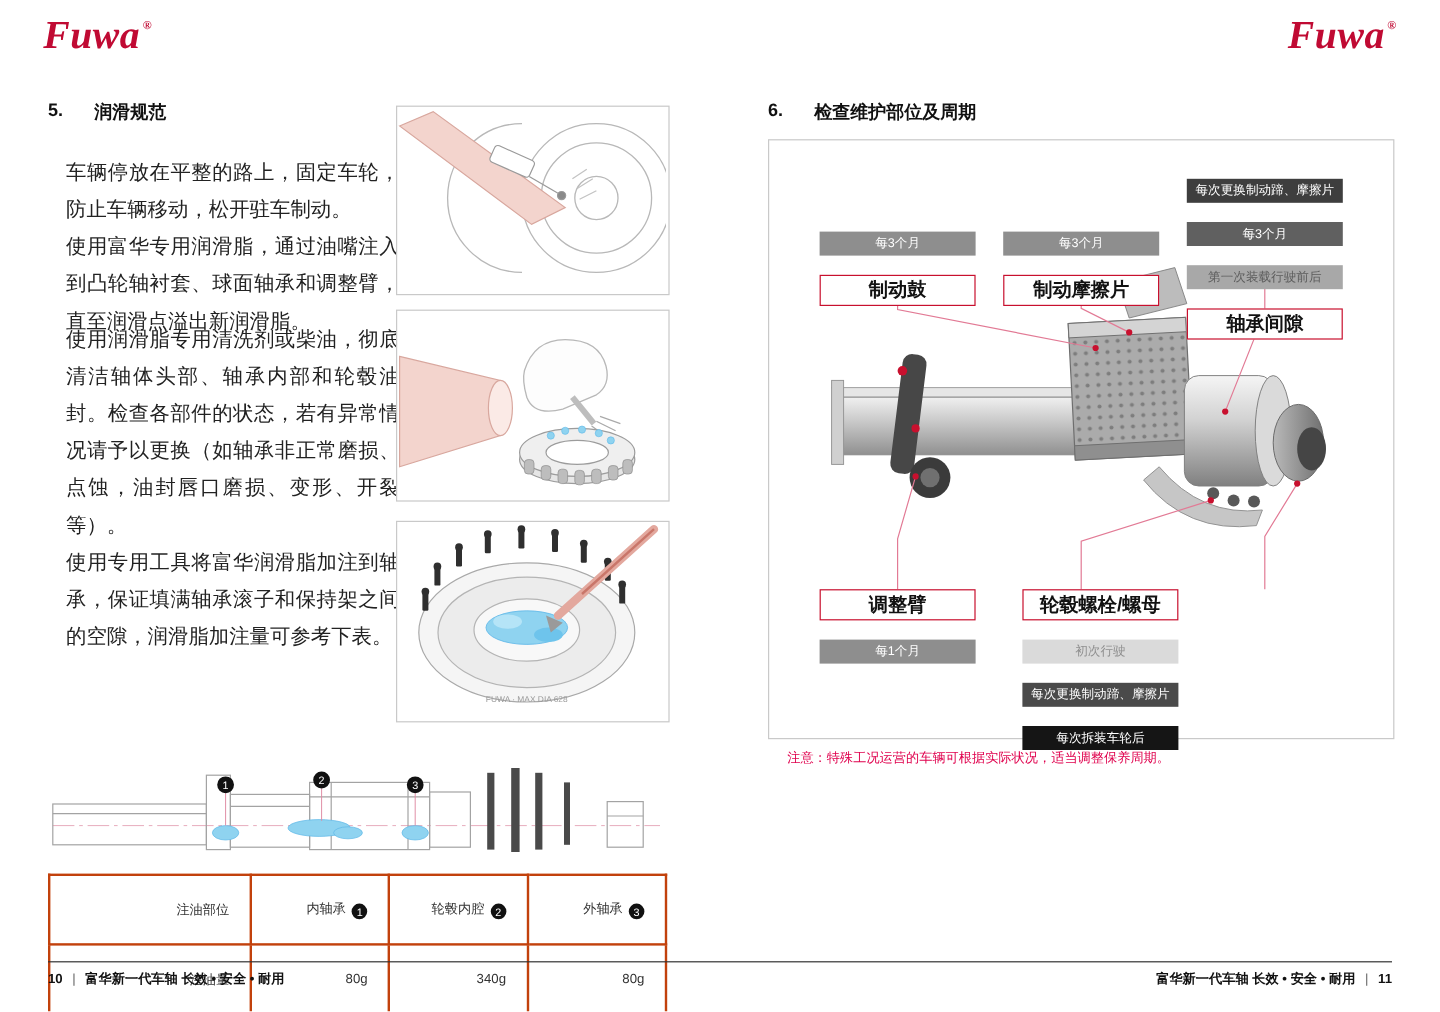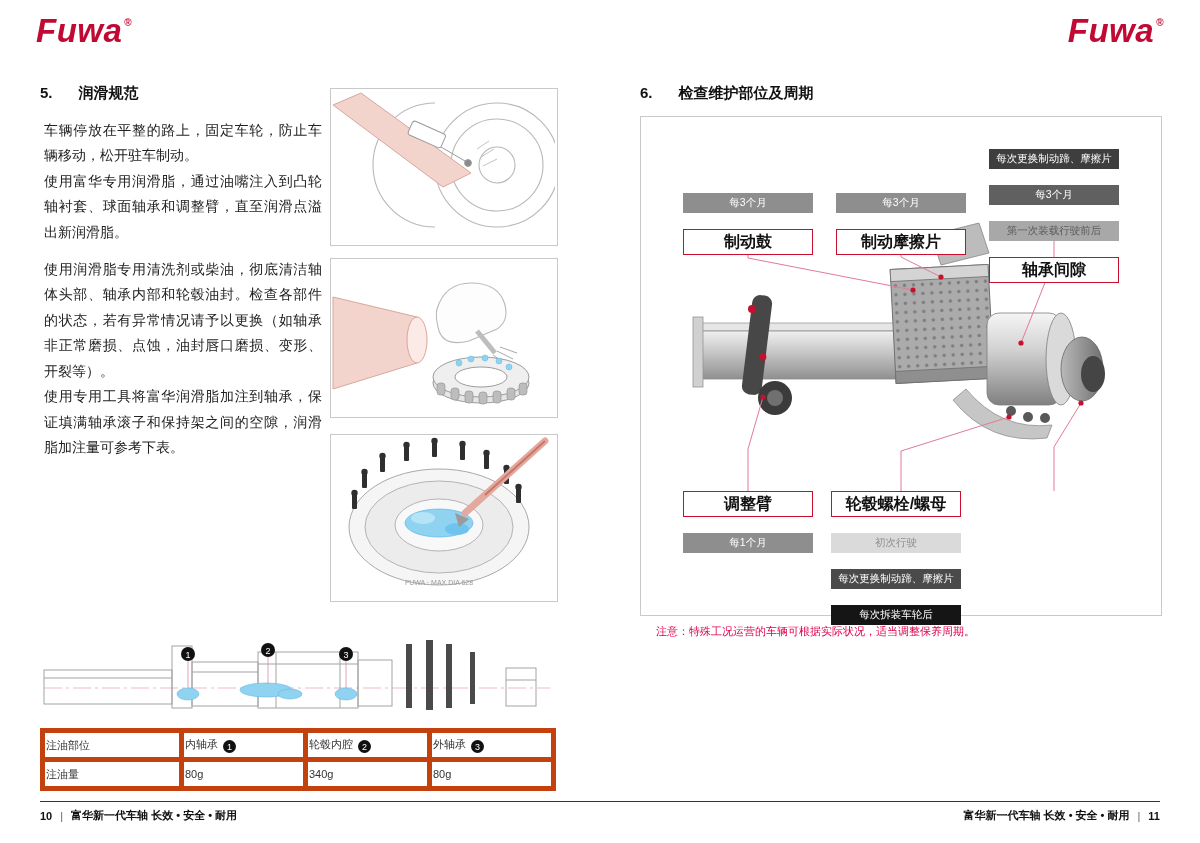--- a/index.html
+++ b/index.html
@@ -5,39 +5,39 @@
   :root{
     --brand:#c00a33; --red:#c8102e; --note:#e0004d;
     --g:#8e8e8e; --d1:#3e3e3e; --d2:#606060; --d3:#a8a8a8;
     --light:#dadada; --dark:#4a4a4a; --black:#151515;
     --box-border:#c9c9c9;
   }
   html,body{margin:0;padding:0}
   body{width:1200px;height:843px;background:#fff;font-family:"Liberation Sans","DejaVu Sans",sans-serif;color:#222}
   .sheet{position:relative;width:1200px;height:843px;background:#fff;overflow:hidden}
   .abs{position:absolute}
-  .logo{font-family:Liberation Sans, sans-serif;font-style:italic;font-weight:700;font-size:33px;color:var(--brand);line-height:1;letter-spacing:.5px}
+  .logo{font-family:Liberation Serif, serif;font-style:italic;font-weight:700;font-size:33px;color:var(--brand);line-height:1;letter-spacing:.5px}
   .logo sup{font-size:10px;font-style:normal;vertical-align:16px;margin-left:2px}
   .sec-head{display:flex;gap:26px;font-size:15px;font-weight:700;color:#111}
-  .para{width:278px;font-size:14px;line-height:1.82;text-align:justify;white-space:pre-line;color:#222;margin:4px}
+  .para{width:278px;font-size:17px;line-height:1.82;text-align:justify;white-space:pre-line;color:#222;margin:15px}
   .figbox{border:1px solid var(--box-border);background:#fff;overflow:hidden}
   .diagram-box{position:absolute;border:1px solid var(--box-border);background:#fff}
   .dsvg{position:absolute;left:0;top:0}
   .co{position:absolute;width:130px;display:flex;flex-direction:column;gap:16px}
   .lbox{height:24px;border:1px solid var(--red);background:#fff;display:flex;align-items:center;justify-content:center;font-size:16px;font-weight:700;color:#111}
   .bar{height:20px;display:flex;align-items:center;justify-content:center;font-size:10.5px;color:#fff;background:var(--g);white-space:nowrap}
   .bar.d1{background:var(--d1)}
   .bar.d2{background:var(--d2)}
   .bar.d3{background:var(--d3);color:#5d5d5d}
   .bar.light{background:var(--light);color:#8f8f8f}
   .bar.dark{background:var(--dark)}
   .bar.black{background:var(--black)}
   .note{font-size:11px;color:var(--note)}
   .oil-table{border-collapse:collapse;table-layout:fixed;background:#fff}
-  .oil-table td{border:5px solid #c2410c;height:22px;font-size:11px;text-align:left;color:#333;padding:1px;vertical-align:middle}
+  .oil-table td{border:2px solid #c2410c;height:22px;font-size:11px;text-align:right;color:#333;padding:17px;vertical-align:middle}
   .nb{display:inline-flex;width:13px;height:13px;border-radius:50%;background:#111;color:#fff;font-size:9px;align-items:center;justify-content:center;margin-left:5px;vertical-align:-2px}
   .footer-line{position:absolute;left:40px;right:40px;top:801px;height:1px;background:#333}
   .footer{position:absolute;top:808px;font-size:11px;font-weight:700;color:#111;display:flex;align-items:center;gap:8px}
   .footer .sep{font-weight:400;color:#666}
   svg text{font-family:"Liberation Sans","DejaVu Sans",sans-serif}
 </style>
 </head>
 <body>
 
 <div class="sheet">
@@ -310,21 +310,21 @@
       <div class="bar d1">每次更换制动蹄、摩擦片</div>
       <div class="bar d2">每3个月</div>
       <div class="bar d3">第一次装载行驶前后</div>
       <div class="lbox">轴承间隙</div>
     </div>
 
     <div class="co" style="left:42px;top:374px">
       <div class="lbox">调整臂</div>
       <div class="bar">每1个月</div>
     </div>
-    <div class="co" style="left:190px;top:374px">
+    <div class="co" style="left:211px;top:374px">
       <div class="lbox">轮毂螺栓/螺母</div>
       <div class="bar light">初次行驶</div>
       <div class="bar dark">每次更换制动蹄、摩擦片</div>
       <div class="bar black">每次拆装车轮后</div>
     </div>
   </div>
 
   <div class="note abs" style="left:656px;top:624px">注意：特殊工况运营的车辆可根据实际状况，适当调整保养周期。</div>
 
   <div class="footer-line"></div>

